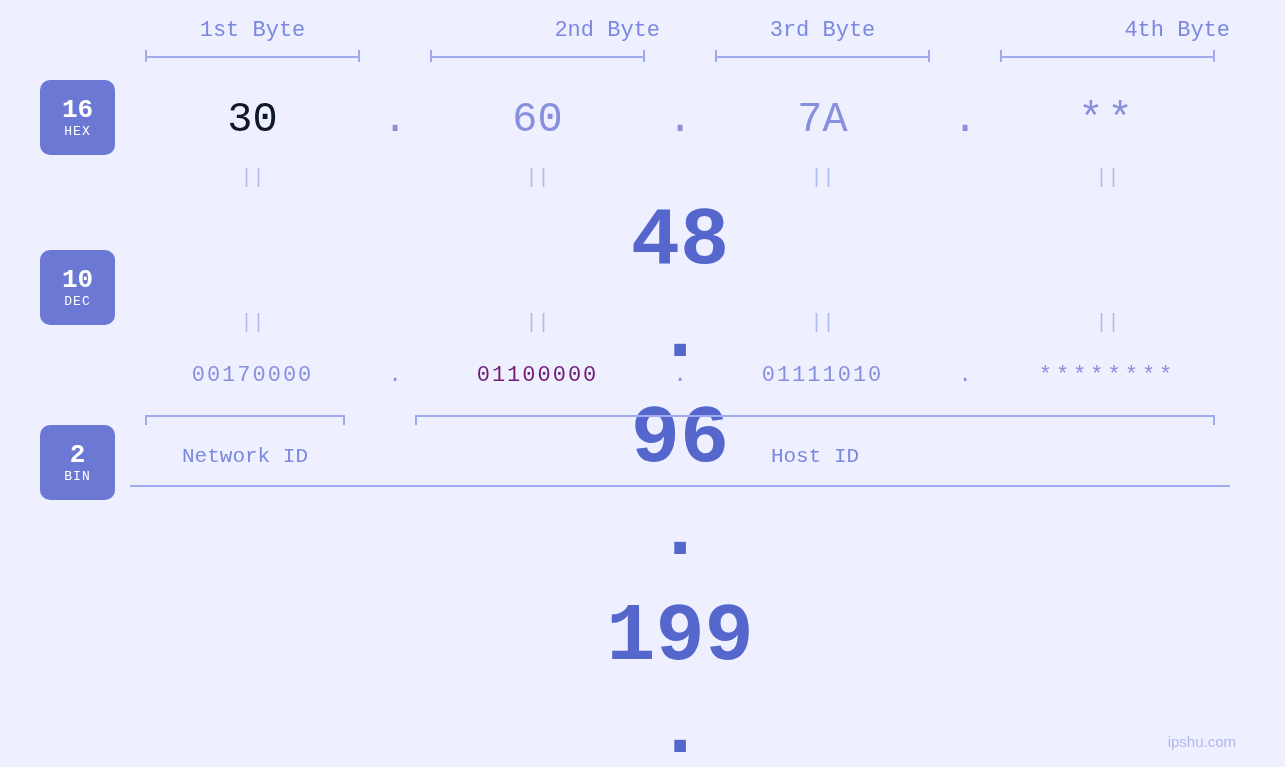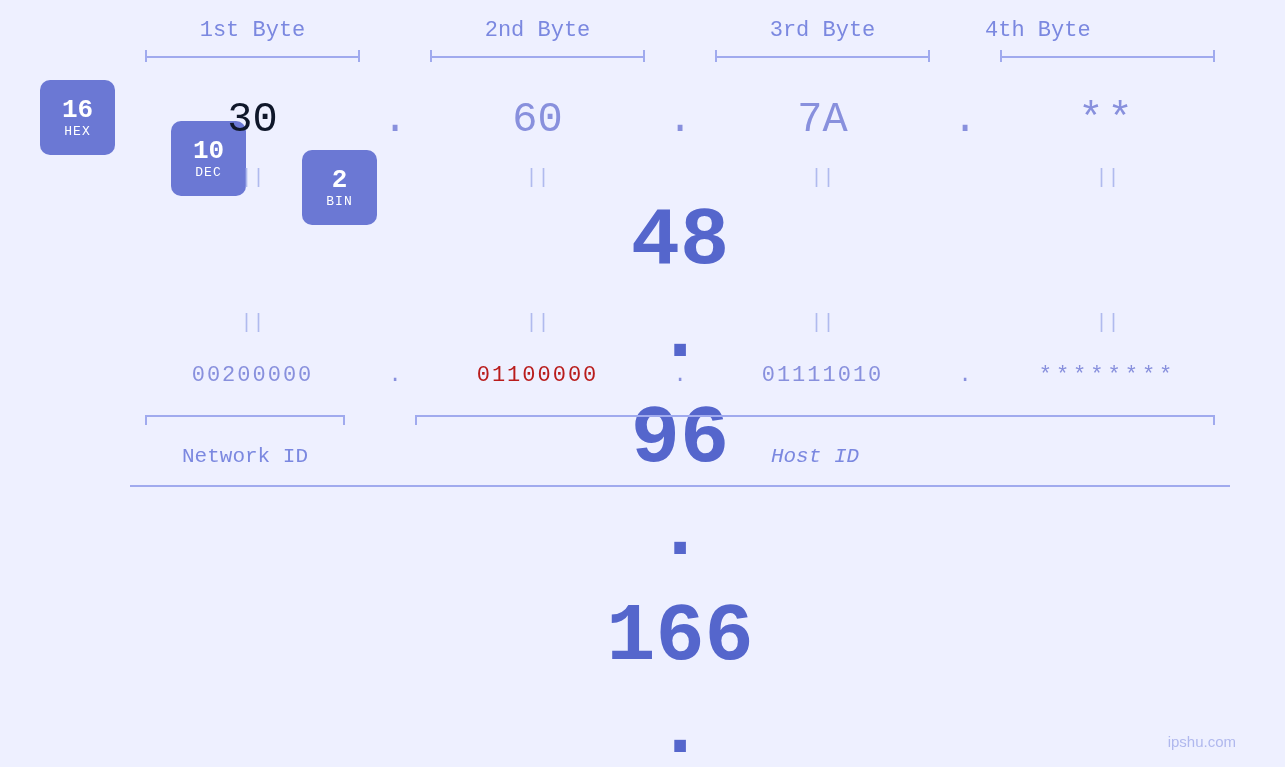--- a/index.html
+++ b/index.html
@@ -37,47 +37,47 @@
 
     
     .rows-container {
       display: flex;
       flex: 1;
     }
 
     .badges-col {
       width: 130px;
       display: flex;
-      flex-direction: row;
+      flex-direction: column;
       padding-left: 40px;
       padding-top: 5px;
-      gap: 56px;
+      gap: 20px;
     }
 
     .values-col {
       flex: 1;
       display: flex;
       flex-direction: column;
     }
 
   </style>
 </head>
 <body>
 
 <div class="layout">
 
   <div class="top-section">
     <div style="display:flex; width:1100px;">
       <div style="flex:1; text-align:center; color:#7b88e0; font-size:22px; font-family:'Courier New',monospace;">1st Byte</div>
       <div style="width:40px;"></div>
-      <div style="flex:1; text-align:center; color:#7b88e0; font-size:22px; font-family:'Courier New',monospace;">2nd Byte</div>
+      <div style="flex:1; text-align:right; color:#7b88e0; font-size:22px; font-family:'Courier New',monospace;">2nd Byte</div>
       <div style="width:40px;"></div>
       <div style="flex:1; text-align:center; color:#7b88e0; font-size:22px; font-family:'Courier New',monospace;">3rd Byte</div>
       <div style="width:40px;"></div>
-      <div style="flex:1; text-align:left; color:#7b88e0; font-size:22px; font-family:'Courier New',monospace;">4th Byte</div>
+      <div style="flex:1; text-align:right; color:#7b88e0; font-size:22px; font-family:'Courier New',monospace;">4th Byte</div>
     </div>
 
     <div style="display:flex; width:1100px; height:18px; margin-top:4px;">
 
       <div style="flex:1; position:relative;">
         <div style="position:absolute; left:15px; right:15px; top:9px; height:2px; background:#a0aaee;"></div>
         <div style="position:absolute; left:15px; top:3px; width:2px; height:12px; background:#a0aaee;"></div>
         <div style="position:absolute; right:15px; top:3px; width:2px; height:12px; background:#a0aaee;"></div>
       </div>
       <div style="width:40px;"></div>
@@ -108,21 +108,21 @@
 
     <div class="badges-col">
 
       <div style="margin-top: 10px;">
         <div style="width:75px; height:75px; border-radius:10px; background:#6b78d4; display:flex; flex-direction:column; align-items:center; justify-content:center; color:white;">
           <span style="font-size:26px; font-weight:bold; line-height:1.1;">16</span>
           <span style="font-size:13px; letter-spacing:1px;">HEX</span>
         </div>
       </div>
 
-      <div style="margin-top: 51px;">
+      <div style="margin-top: 75px;">
         <div style="width:75px; height:75px; border-radius:10px; background:#6b78d4; display:flex; flex-direction:column; align-items:center; justify-content:center; color:white;">
           <span style="font-size:26px; font-weight:bold; line-height:1.1;">10</span>
           <span style="font-size:13px; letter-spacing:1px;">DEC</span>
         </div>
       </div>
 
       <div style="margin-top: 80px;">
         <div style="width:75px; height:75px; border-radius:10px; background:#6b78d4; display:flex; flex-direction:column; align-items:center; justify-content:center; color:white;">
           <span style="font-size:26px; font-weight:bold; line-height:1.1;">2</span>
           <span style="font-size:13px; letter-spacing:1px;">BIN</span>
@@ -181,21 +181,21 @@
         <div style="width:40px; display:flex; align-items:flex-end; justify-content:center; padding-bottom:12px;">
           <span style="font-size:82px; color:#5566cc; font-weight:bold;">.</span>
         </div>
         <div style="flex:1; display:flex; align-items:center; justify-content:center;">
           <span style="font-size:82px; color:#5566cc; font-family:'Courier New',monospace; font-weight:bold;">96</span>
         </div>
         <div style="width:40px; display:flex; align-items:flex-end; justify-content:center; padding-bottom:12px;">
           <span style="font-size:82px; color:#5566cc; font-weight:bold;">.</span>
         </div>
         <div style="flex:1; display:flex; align-items:center; justify-content:center;">
-          <span style="font-size:82px; color:#5566cc; font-family:'Courier New',monospace; font-weight:bold;">166</span>
+          <span style="font-size:82px; color:#5566cc; font-family:'Courier New',monospace; font-weight:bold;">199</span>
         </div>
         <div style="width:40px; display:flex; align-items:flex-end; justify-content:center; padding-bottom:12px;">
           <span style="font-size:82px; color:#5566cc; font-weight:bold;">.</span>
         </div>
         <div style="flex:1; display:flex; align-items:center; justify-content:center;">
           <span style="font-size:82px; color:#5566cc; font-family:'Courier New',monospace; font-weight:bold; letter-spacing:6px;">***</span>
         </div>
       </div>
 
       <div style="display:flex; align-items:center; width:1100px; height:35px;">
@@ -211,27 +211,27 @@
           <span style="font-size:20px; color:#b0baee; font-family:'Courier New',monospace;">||</span>
         </div>
         <div style="width:40px;"></div>
         <div style="flex:1; display:flex; align-items:center; justify-content:center;">
           <span style="font-size:20px; color:#b0baee; font-family:'Courier New',monospace;">||</span>
         </div>
       </div>
 
       <div style="display:flex; align-items:center; width:1100px; height:70px;">
         <div style="flex:1; display:flex; align-items:center; justify-content:center;">
-          <span style="font-size:22px; color:#8890dd; font-family:'Courier New',monospace; letter-spacing:2px;">00200000</span>
+          <span style="font-size:22px; color:#8890dd; font-family:'Courier New',monospace; letter-spacing:2px;">00170000</span>
         </div>
         <div style="width:40px; display:flex; align-items:center; justify-content:center;">
           <span style="font-size:22px; color:#8890dd;">.</span>
         </div>
         <div style="flex:1; display:flex; align-items:center; justify-content:center;">
-          <span style="font-size:22px; color:#b91c1c; font-family:'Courier New',monospace; letter-spacing:2px;">01100000</span>
+          <span style="font-size:22px; color:#701a75; font-family:'Courier New',monospace; letter-spacing:2px;">01100000</span>
         </div>
         <div style="width:40px; display:flex; align-items:center; justify-content:center;">
           <span style="font-size:22px; color:#8890dd;">.</span>
         </div>
         <div style="flex:1; display:flex; align-items:flex-start; justify-content:center;">
           <span style="font-size:22px; color:#8890dd; font-family:'Courier New',monospace; letter-spacing:2px;">01111010</span>
         </div>
         <div style="width:40px; display:flex; align-items:center; justify-content:center;">
           <span style="font-size:22px; color:#8890dd;">.</span>
         </div>
@@ -252,21 +252,21 @@
           <div style="height:2px; background:#a0aaee; margin:0 15px;"></div>
           <div style="position:absolute; left:15px; top:0; width:2px; height:10px; background:#a0aaee;"></div>
           <div style="position:absolute; right:15px; top:0; width:2px; height:10px; background:#a0aaee;"></div>
         </div>
       </div>
 
       <div style="position:relative; width:1100px; height:35px;">
         <div style="position:absolute; left:0; width:230px; text-align:center;">
           <span style="color:#7b88e0; font-size:21px; font-family:'Courier New',monospace;">Network ID</span>
         </div>
-        <div style="position:absolute; left:270px; right:0; text-align:center;font-style:italic;">
+        <div style="position:absolute; left:270px; right:0; text-align:center;">
           <span style="color:#7b88e0; font-size:21px; font-family:'Courier New',monospace;">Host ID</span>
         </div>
       </div>
 
       <div style="width:1100px; margin-top:5px;">
         <div style="height:2px; background:#a0aaee; margin-bottom:10px;"></div>
       </div>
 
     </div>
   </div>

